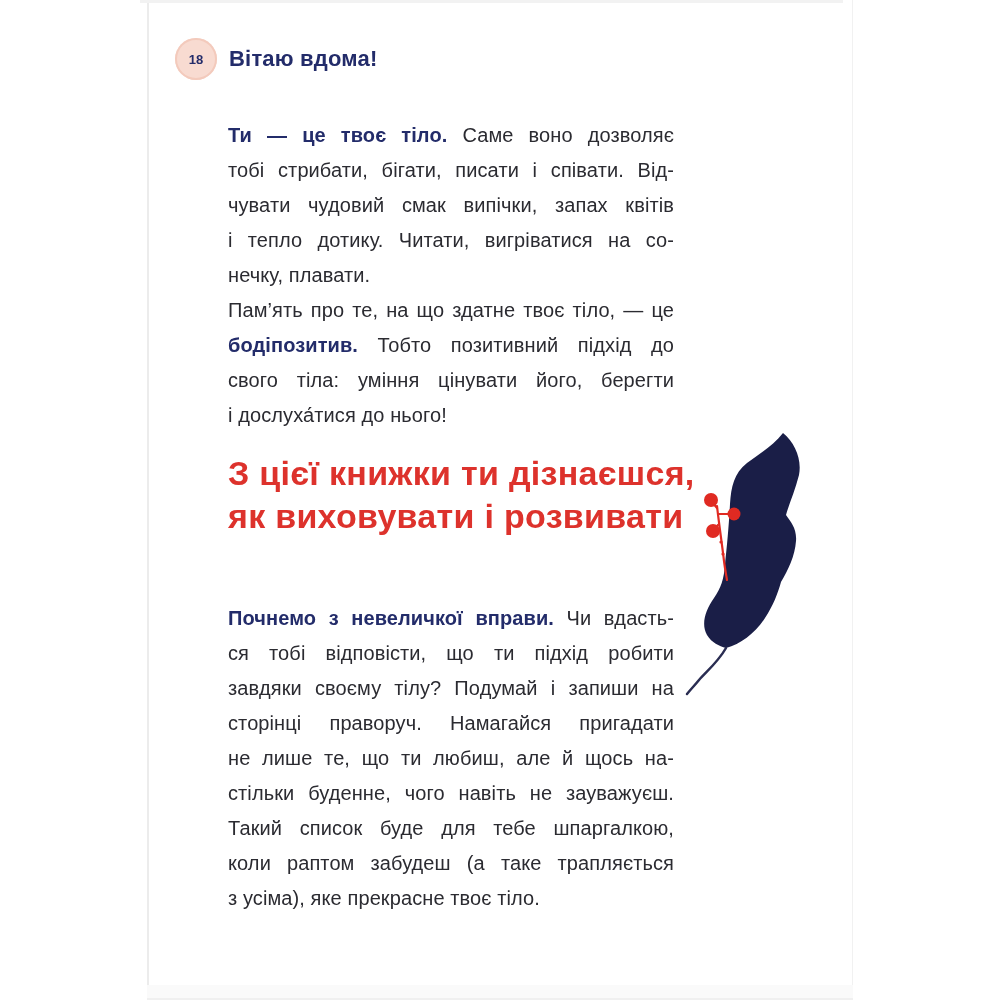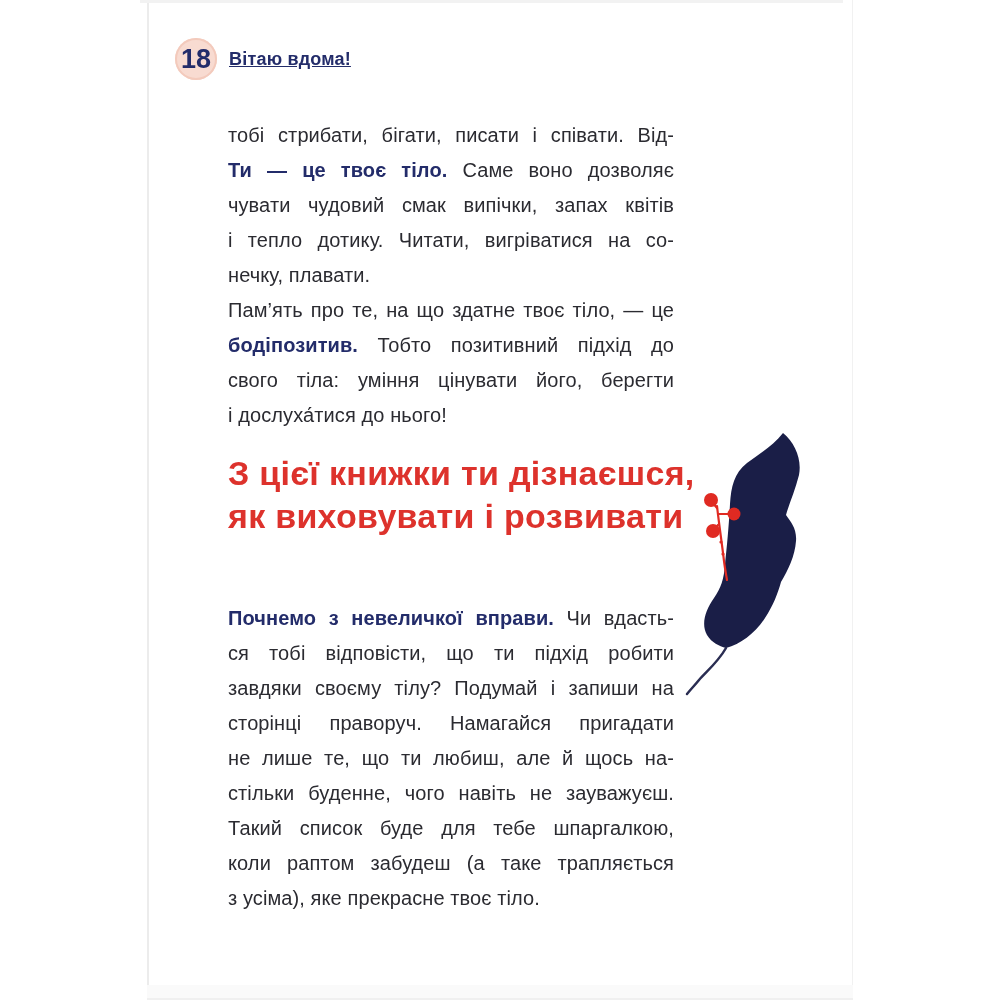--- a/index.html
+++ b/index.html
@@ -21,25 +21,25 @@
   }
   .edge-left{position:absolute;left:147px;top:0;bottom:0;width:2px;background:var(--edge);}
   .edge-right{position:absolute;left:852px;top:0;bottom:0;width:1px;background:#f1f1f1;}
   .edge-top{position:absolute;left:140px;top:0;width:703px;height:3px;background:#f2f2f2;}
   .edge-bottom{position:absolute;left:147px;bottom:0;width:706px;height:13px;background:#fafafa;border-bottom:2px solid #f0f0f0;}
 
   .page-badge{
     position:absolute;left:175px;top:38px;width:42px;height:42px;border-radius:50%;
     background:var(--badge-bg);box-shadow:inset 0 0 0 2px var(--badge-ring);
     display:flex;align-items:center;justify-content:center;
-    color:var(--navy);font-weight:bold;font-size:27px;
+    color:var(--navy);font-weight:bold;font-size:13px;
   }
   .header-title{
     position:absolute;left:229px;top:46px;height:26px;line-height:26px;
-    color:var(--navy);font-weight:bold;font-size:18px;letter-spacing:0.2px;text-decoration:underline;
+    color:var(--navy);font-weight:bold;font-size:22px;letter-spacing:0.2px;
   }
 
   .content{position:absolute;left:228px;top:0;width:446px;}
   .para{position:absolute;left:0;width:446px;}
   #p1{top:118px;}
   #p2{top:293px;}
   #red-heading{top:452px;}
   #p3{top:601px;}
 
   .line{
@@ -69,22 +69,22 @@
 <div class="edge-top"></div>
 <div class="edge-bottom"></div>
 
 <div class="page-badge">
   <span>18</span>
 </div>
 <div class="header-title">Вітаю вдома!</div>
 
 <div class="content">
   <div class="para" id="p1">
+      <div class="line"><span class="lead">Ти — це твоє тіло.</span><span> Саме воно дозволяє</span></div>
       <div class="line"><span>тобі стрибати, бігати, писати і співати. Від-</span></div>
-      <div class="line"><span class="lead">Ти — це твоє тіло.</span><span> Саме воно дозволяє</span></div>
       <div class="line"><span>чувати чудовий смак випічки, запах квітів</span></div>
       <div class="line"><span>і тепло дотику. Читати, вигріватися на со-</span></div>
       <div class="line last"><span>нечку, плавати.</span></div>
     </div>
   <div class="para" id="p2">
       <div class="line"><span>Пам’ять про те, на що здатне твоє тіло, — це</span></div>
       <div class="line"><span class="lead">бодіпозитив.</span><span> Тобто позитивний підхід до</span></div>
       <div class="line"><span>свого тіла: уміння цінувати його, берегти</span></div>
       <div class="line last"><span>і дослуха́тися до нього!</span></div>
     </div>

